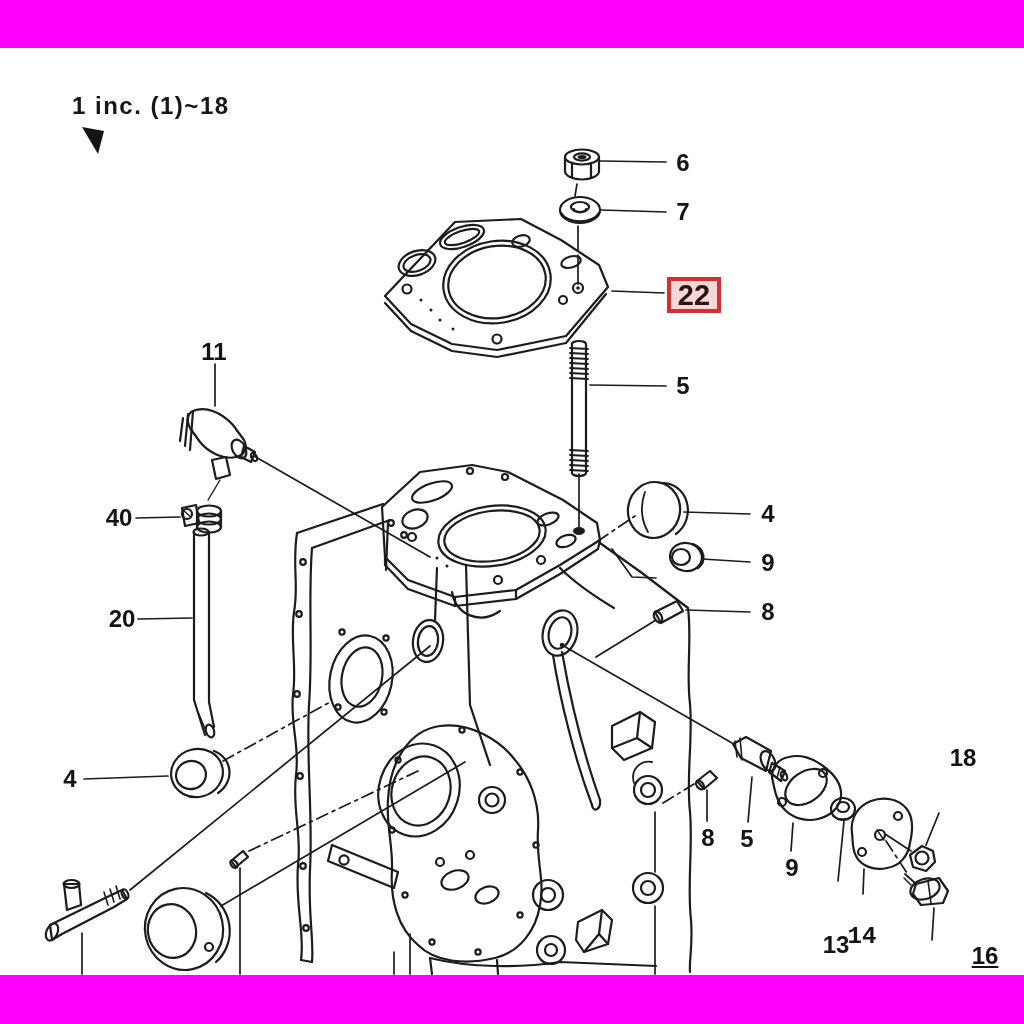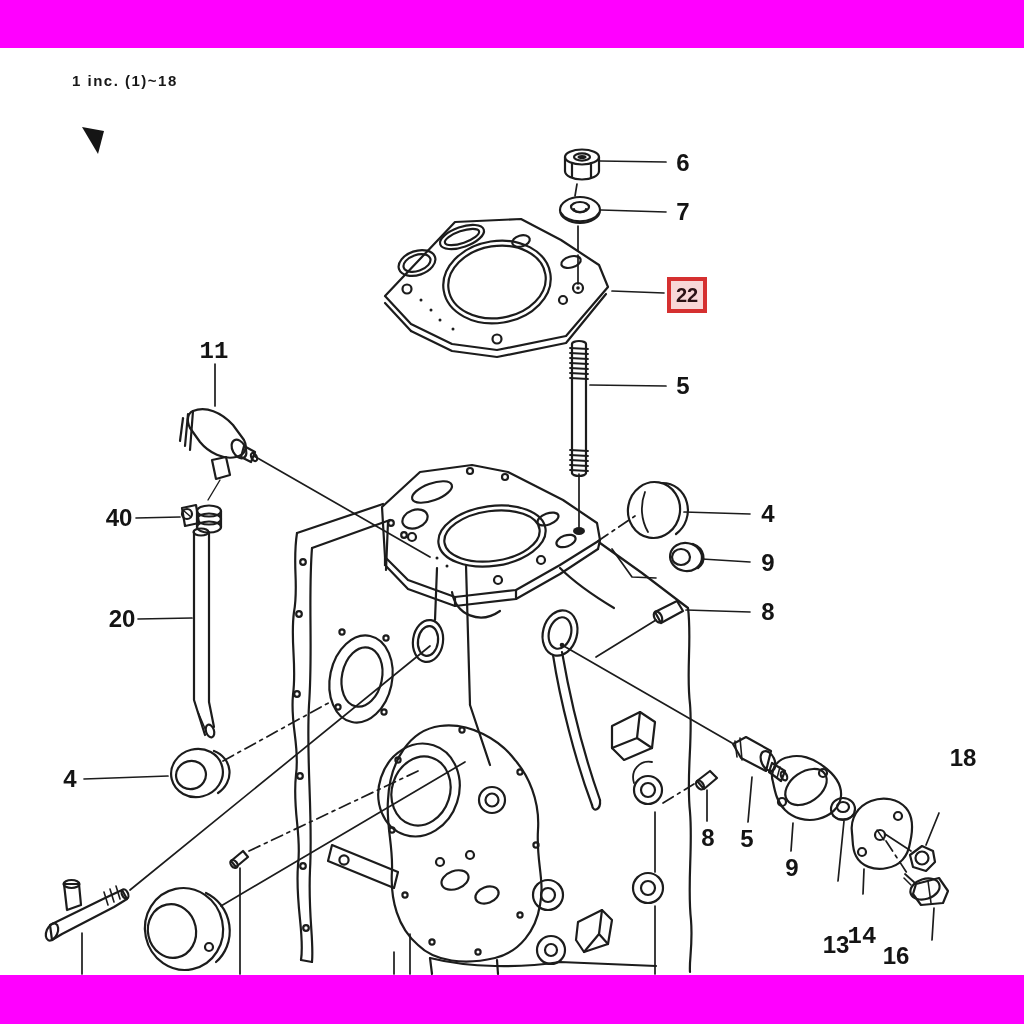--- a/index.html
+++ b/index.html
@@ -2,28 +2,28 @@
 <html><head>
 <meta charset="utf-8">
 <style>
   html,body{margin:0;padding:0;background:#e8e8e8;}
   .stage{position:relative;width:1024px;height:1024px;background:#ffffff;overflow:hidden;
          font-family:"Liberation Sans",sans-serif;}
   .border-bar{position:absolute;left:0;width:1024px;background:#ff00ff;}
   .bar-top{top:0;height:48px;}
   .bar-bottom{top:975px;height:49px;}
   svg.draw{position:absolute;left:0;top:0;width:1024px;height:1024px;}
-  .title-note{position:absolute;left:72px;top:72px;font-size:15px;font-weight:bold;
+  .title-note{position:absolute;left:72px;top:92px;font-size:24px;font-weight:bold;
               letter-spacing:1.5px;color:#171717;white-space:pre;}
   .callout{position:absolute;transform:translate(-50%,-50%);font-size:24px;font-weight:bold;
            color:#141414;line-height:1;}
-  .highlight-box{position:absolute;left:667px;top:277px;width:40px;height:36px;
+  .highlight-box{position:absolute;left:667px;top:277px;width:54px;height:36px;
            box-sizing:border-box;border:4px solid #d53030;background:#f8d7d7;
            display:flex;align-items:center;justify-content:center;
-           font-size:20px;font-weight:bold;color:#2b1215;}
+           font-size:29px;font-weight:bold;color:#2b1215;}
   .layer{position:absolute;left:0;top:0;width:1024px;height:1024px;pointer-events:none;}
 </style>
 </head>
 <body>
 
 <div class="stage">
 
   <svg class="draw" viewBox="0 0 1024 1024" fill="none" stroke="#1c1c1c" stroke-width="2.2" stroke-linecap="round" stroke-linejoin="round">
 
     <g>
@@ -387,29 +387,29 @@
   <div class="border-bar bar-bottom"></div>
 
   <div class="title-note">1 inc. (1)~18</div>
 
   <div class="highlight-box">22</div>
 
   <div class="layer">
       <div class="callout" style="left: 683px; top: 163px;">6</div>
       <div class="callout" style="left: 683px; top: 212px;">7</div>
       <div class="callout" style="left: 683px; top: 386px;">5</div>
-      <div class="callout" style="left: 214px; top: 352px; font-family: Liberation Mono, monospace;">11</div>
+      <div class="callout" style="left: 214px; top: 352px;">11</div>
       <div class="callout" style="left: 119px; top: 518px;">40</div>
       <div class="callout" style="left: 122px; top: 619px; text-align: center;">20</div>
       <div class="callout" style="left: 70px; top: 779px;">4</div>
       <div class="callout" style="left: 768px; top: 514px;">4</div>
       <div class="callout" style="left: 768px; top: 563px;">9</div>
       <div class="callout" style="left: 768px; top: 612px;">8</div>
       <div class="callout" style="left: 708px; top: 838px;">8</div>
       <div class="callout" style="left: 747px; top: 839px;">5</div>
       <div class="callout" style="left: 792px; top: 868px;">9</div>
       <div class="callout" style="left: 836px; top: 945px;">13</div>
       <div class="callout" style="left: 862px; top: 937px; font-family: Liberation Mono, monospace;">14</div>
       <div class="callout" style="left: 944px; top: 758px; margin-left: 19px;">18</div>
-      <div class="callout" style="left: 896px; top: 956px;">16</div>
+      <div class="callout" style="left: 985px; top: 956px; text-decoration: underline;">16</div>
     </div>
 
 </div>
 
 </body></html>

